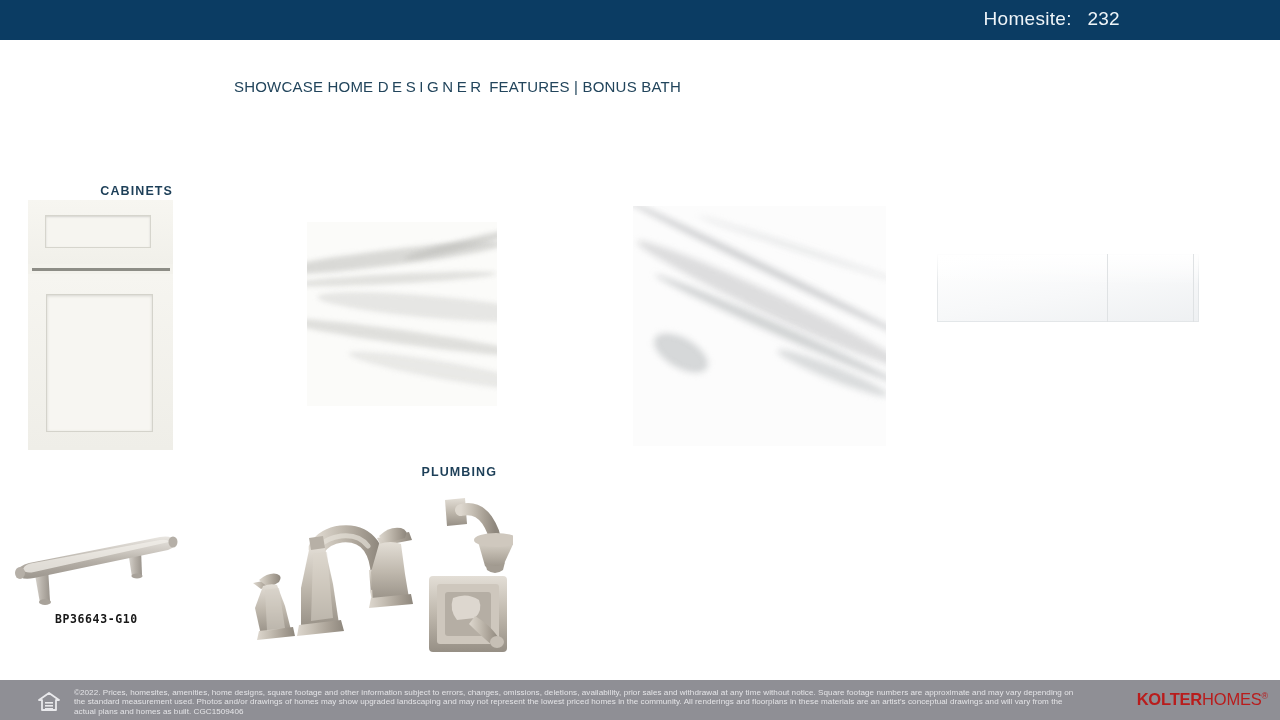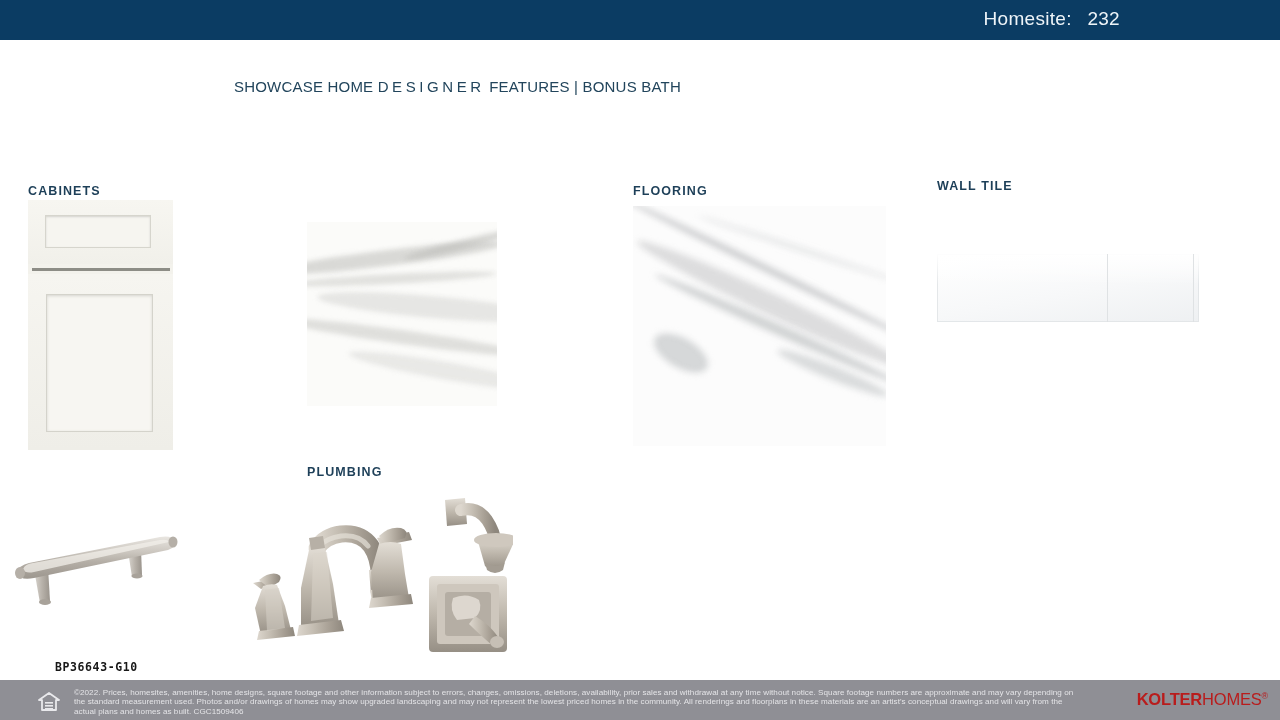--- a/index.html
+++ b/index.html
@@ -41,21 +41,21 @@
   }
   .slide-title .spaced { letter-spacing: 3.6px; }
 
   
   .sec-label {
     position: absolute;
     color: #1d3f58;
     font-size: 12.5px;
     font-weight: bold;
     letter-spacing: 1.1px;
-    text-align: left;
+    text-align: right;
     line-height: 16.5px;
     white-space: pre-line;
   }
 
   
   .sample { position: absolute; overflow: hidden; }
 
   
   .cab-door {
     left: 28px; top: 200px; width: 145px; height: 250px;
@@ -127,21 +127,20 @@
   
   .hardware { position: absolute; left: 10px; top: 513px; }
   .hw-part {
     position: absolute; left: 55px; top: 612px;
     color: #181818;
     font-family: "DejaVu Sans Mono", monospace;
     font-size: 11.5px;
     font-weight: bold;
     letter-spacing: 0.6px;
     white-space: nowrap;
-    margin-top: 48px;
   }
 
   
   .plumbing { position: absolute; left: 213px; top: 488px; }
 
   
   .footer-bar {
     position: absolute; left: 0; top: 680px;
     width: 1280px; height: 40px;
     background: #8f8f95;
@@ -197,32 +196,30 @@
 
   <div class="sample quartz">
     <div class="vein" style="left:-40px; top:28px; width:240px; height:16px; transform:rotate(-7deg);"></div>
     <div class="vein" style="left:-20px; top:52px; width:210px; height:10px; transform:rotate(-3deg); background:rgba(200,200,196,0.5);"></div>
     <div class="vein" style="left:10px; top:74px; width:230px; height:22px; transform:rotate(5deg); background:rgba(205,205,201,0.45);"></div>
     <div class="vein" style="left:-30px; top:108px; width:250px; height:14px; transform:rotate(8deg); background:rgba(196,196,192,0.5);"></div>
     <div class="vein" style="left:40px; top:140px; width:200px; height:18px; transform:rotate(10deg); background:rgba(208,208,204,0.42);"></div>
     <div class="vein" style="left:95px; top:18px; width:120px; height:9px; transform:rotate(-14deg); background:rgba(186,186,182,0.55);"></div>
   </div>
 
-  <div class="sec-label" style="left:633px; top:183px; width:253px;">FLOORING</div>
 
   <div class="sample floor">
     <div class="vein" style="left:-30px; top:60px; width:330px; height:7px; transform:rotate(26deg); border-radius:50%;"></div>
     <div class="vein" style="left:-10px; top:88px; width:300px; height:22px; transform:rotate(25deg); border-radius:50%; background:rgba(183,185,187,0.45);"></div>
     <div class="vein" style="left:10px; top:118px; width:270px; height:11px; transform:rotate(24deg); border-radius:50%; background:rgba(170,173,176,0.5);"></div>
     <div class="vein" style="left:18px; top:132px; width:60px; height:30px; transform:rotate(30deg); border-radius:50%; background:rgba(176,179,182,0.5);"></div>
     <div class="vein" style="left:140px; top:160px; width:120px; height:14px; transform:rotate(22deg); border-radius:50%; background:rgba(178,181,184,0.45);"></div>
     <div class="vein" style="left:60px; top:40px; width:210px; height:5px; transform:rotate(18deg); border-radius:50%; background:rgba(206,208,210,0.5);"></div>
   </div>
 
-  <div class="sec-label" style="left:937px; top:178px; width:262px;">WALL TILE</div>
 
   <div class="sample walltile">
     <div class="gloss"></div>
     <div class="seam" style="left:170px;"></div>
     <div class="seam" style="left:256px;"></div>
   </div>
 
 
   <div class="hardware">
     <svg width="180" height="100" viewBox="0 0 180 100">

